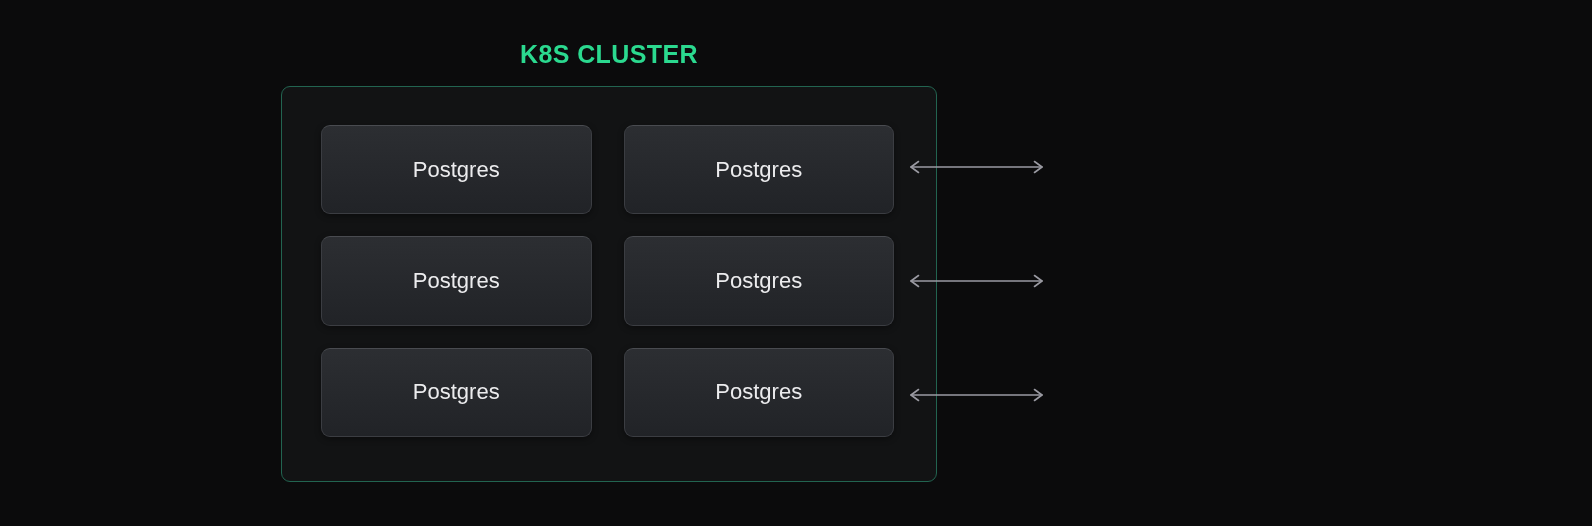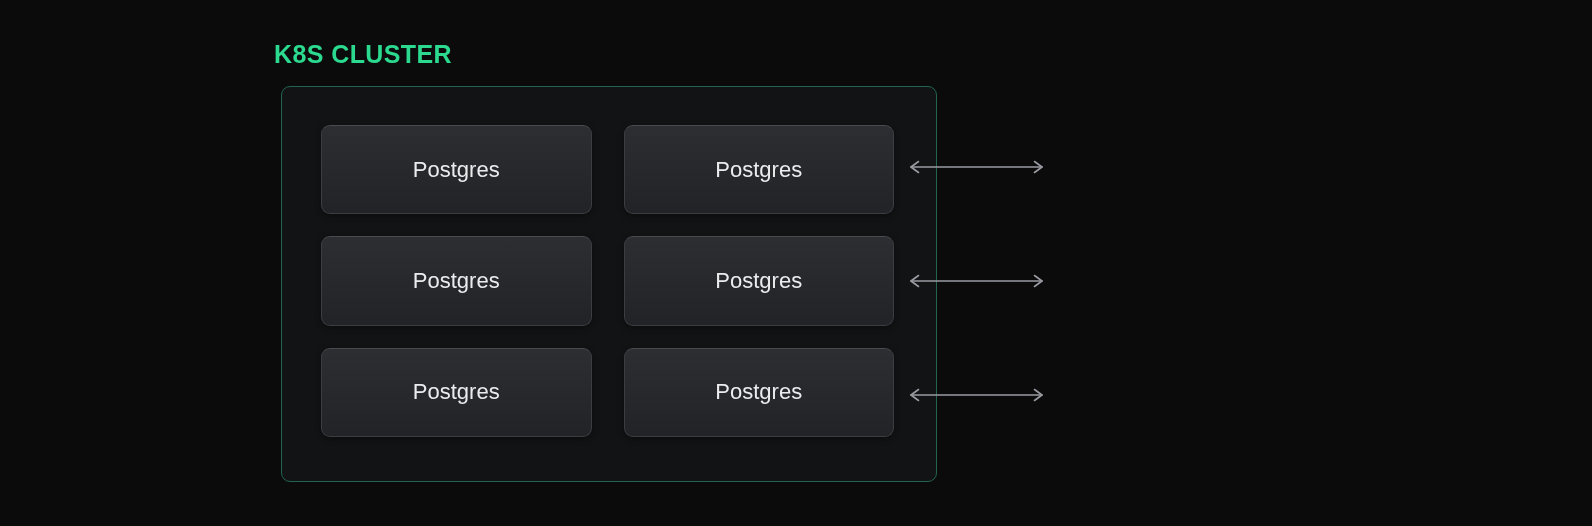--- a/index.html
+++ b/index.html
@@ -16,21 +16,22 @@
   }
   *{box-sizing:border-box;margin:0;padding:0;}
   html,body{width:1592px;height:526px;overflow:hidden;}
   body{
     background:var(--bg);
     font-family:"Liberation Sans","DejaVu Sans",sans-serif;
   }
   .stage{position:relative;width:1592px;height:526px;background:var(--bg);}
 
   .title{
-    position:absolute;left:274px;top:40px;width:656px;
+    position:absolute;left:281px;top:40px;width:656px;
+    text-align:center;
     color:var(--accent);
     font-size:25px;font-weight:600;letter-spacing:.4px;
   }
 
   .cluster{
     position:absolute;left:281px;top:86px;width:656px;height:396px;
     border:1.5px solid var(--cluster-border);
     border-radius:9px;
     background:var(--cluster-fill);
     display:grid;

